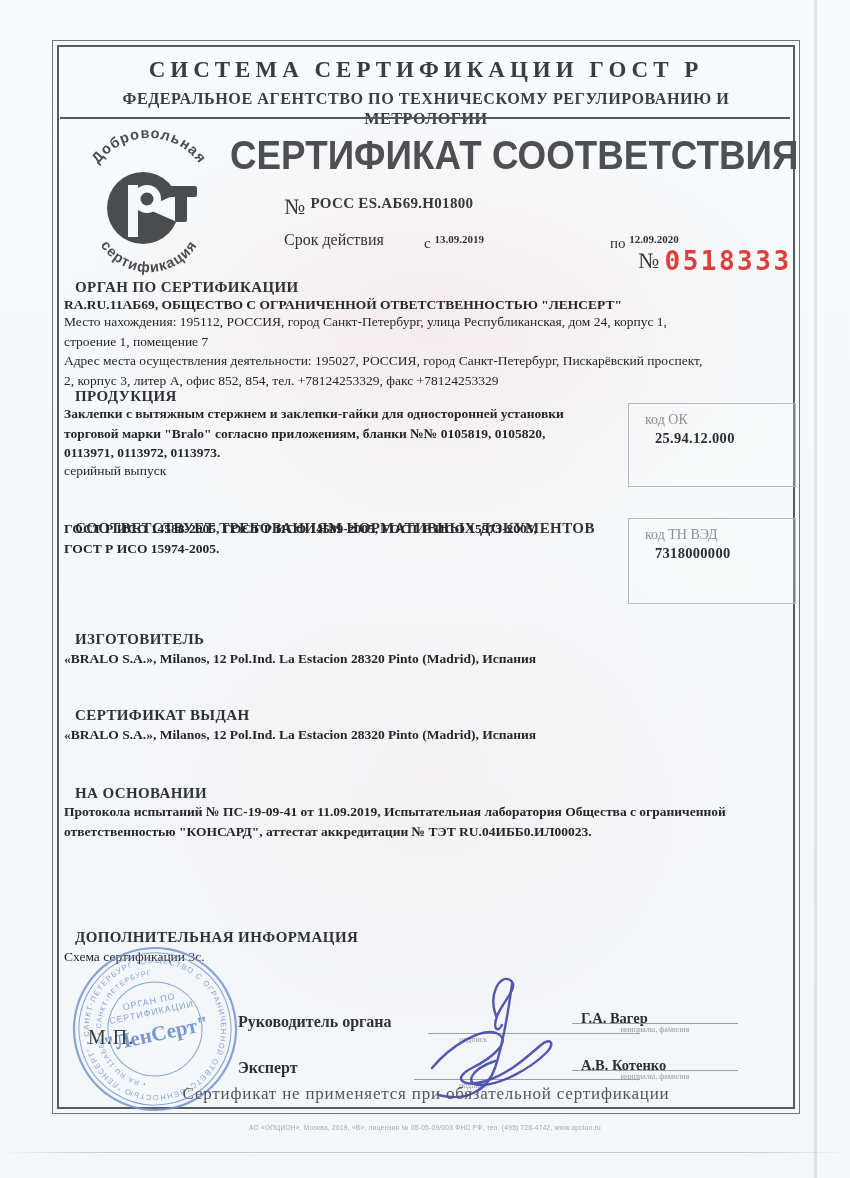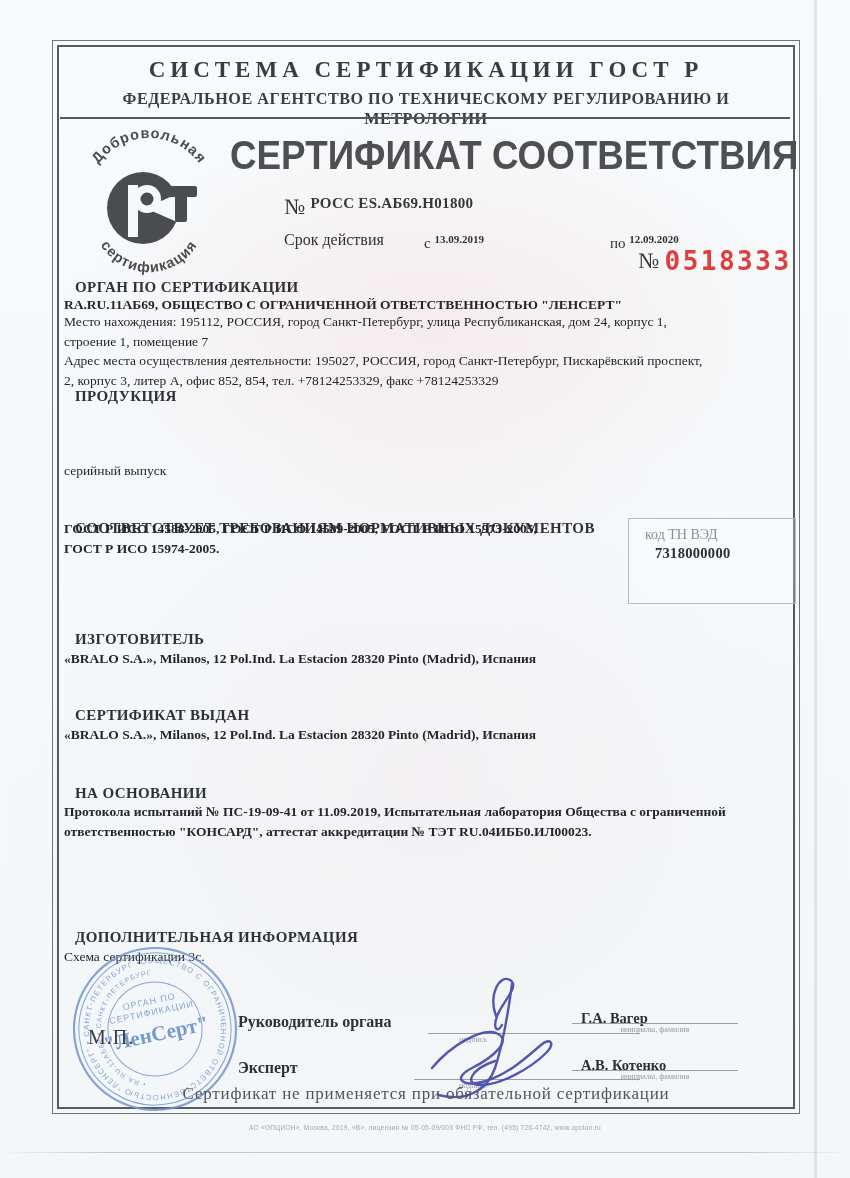--- a/index.html
+++ b/index.html
@@ -109,21 +109,28 @@
   </div>
 
   <div class="abs sec-h" style="left:64px;top:279px;">ОРГАН ПО СЕРТИФИКАЦИИ</div>
   <div class="abs sec-t b" style="left:64px;top:295px;width:700px;">RA.RU.11АБ69, ОБЩЕСТВО С ОГРАНИЧЕННОЙ ОТВЕТСТВЕННОСТЬЮ "ЛЕНСЕРТ"</div>
   <div class="abs sec-t" style="left:64px;top:312px;width:716px;">Место нахождения: 195112, РОССИЯ, город Санкт-Петербург, улица Республиканская, дом 24, корпус 1,
 строение 1, помещение 7
 Адрес места осуществления деятельности: 195027, РОССИЯ, город Санкт-Петербург, Пискарёвский проспект,
 2, корпус 3, литер А, офис 852, 854, тел. +78124253329, факс +78124253329</div>
 
   <div class="abs sec-h" style="left:64px;top:388px;">ПРОДУКЦИЯ</div>
+  <div class="abs sec-t b" style="left:64px;top:404px;width:550px;">Заклепки с вытяжным стержнем и заклепки-гайки для односторонней установки
+торговой марки "Bralo" согласно приложениям, бланки №№ 0105819, 0105820,
+0113971, 0113972, 0113973.</div>
   <div class="abs sec-t" style="left:64px;top:461px;">серийный выпуск</div>
+  <div class="abs code-box" style="left:628px;top:403px;width:166px;height:82px;">
+    <div class="code-label">код ОК</div>
+    <div class="code-val">25.94.12.000</div>
+  </div>
 
   <div class="abs sec-h" style="left:64px;top:520px;">СООТВЕТСТВУЕТ ТРЕБОВАНИЯМ НОРМАТИВНЫХ ДОКУМЕНТОВ</div>
   <div class="abs sec-t b" style="left:64px;top:519px;width:550px;">ГОСТ Р ИСО 14588-2005, ГОСТ Р ИСО 14589-2005, ГОСТ Р ИСО 15973-2005,
 ГОСТ Р ИСО 15974-2005.</div>
   <div class="abs code-box" style="left:628px;top:518px;width:166px;height:84px;">
     <div class="code-label">код ТН ВЭД</div>
     <div class="code-val">7318000000</div>
   </div>
 
   <div class="abs sec-h" style="left:64px;top:631px;">ИЗГОТОВИТЕЛЬ</div>

